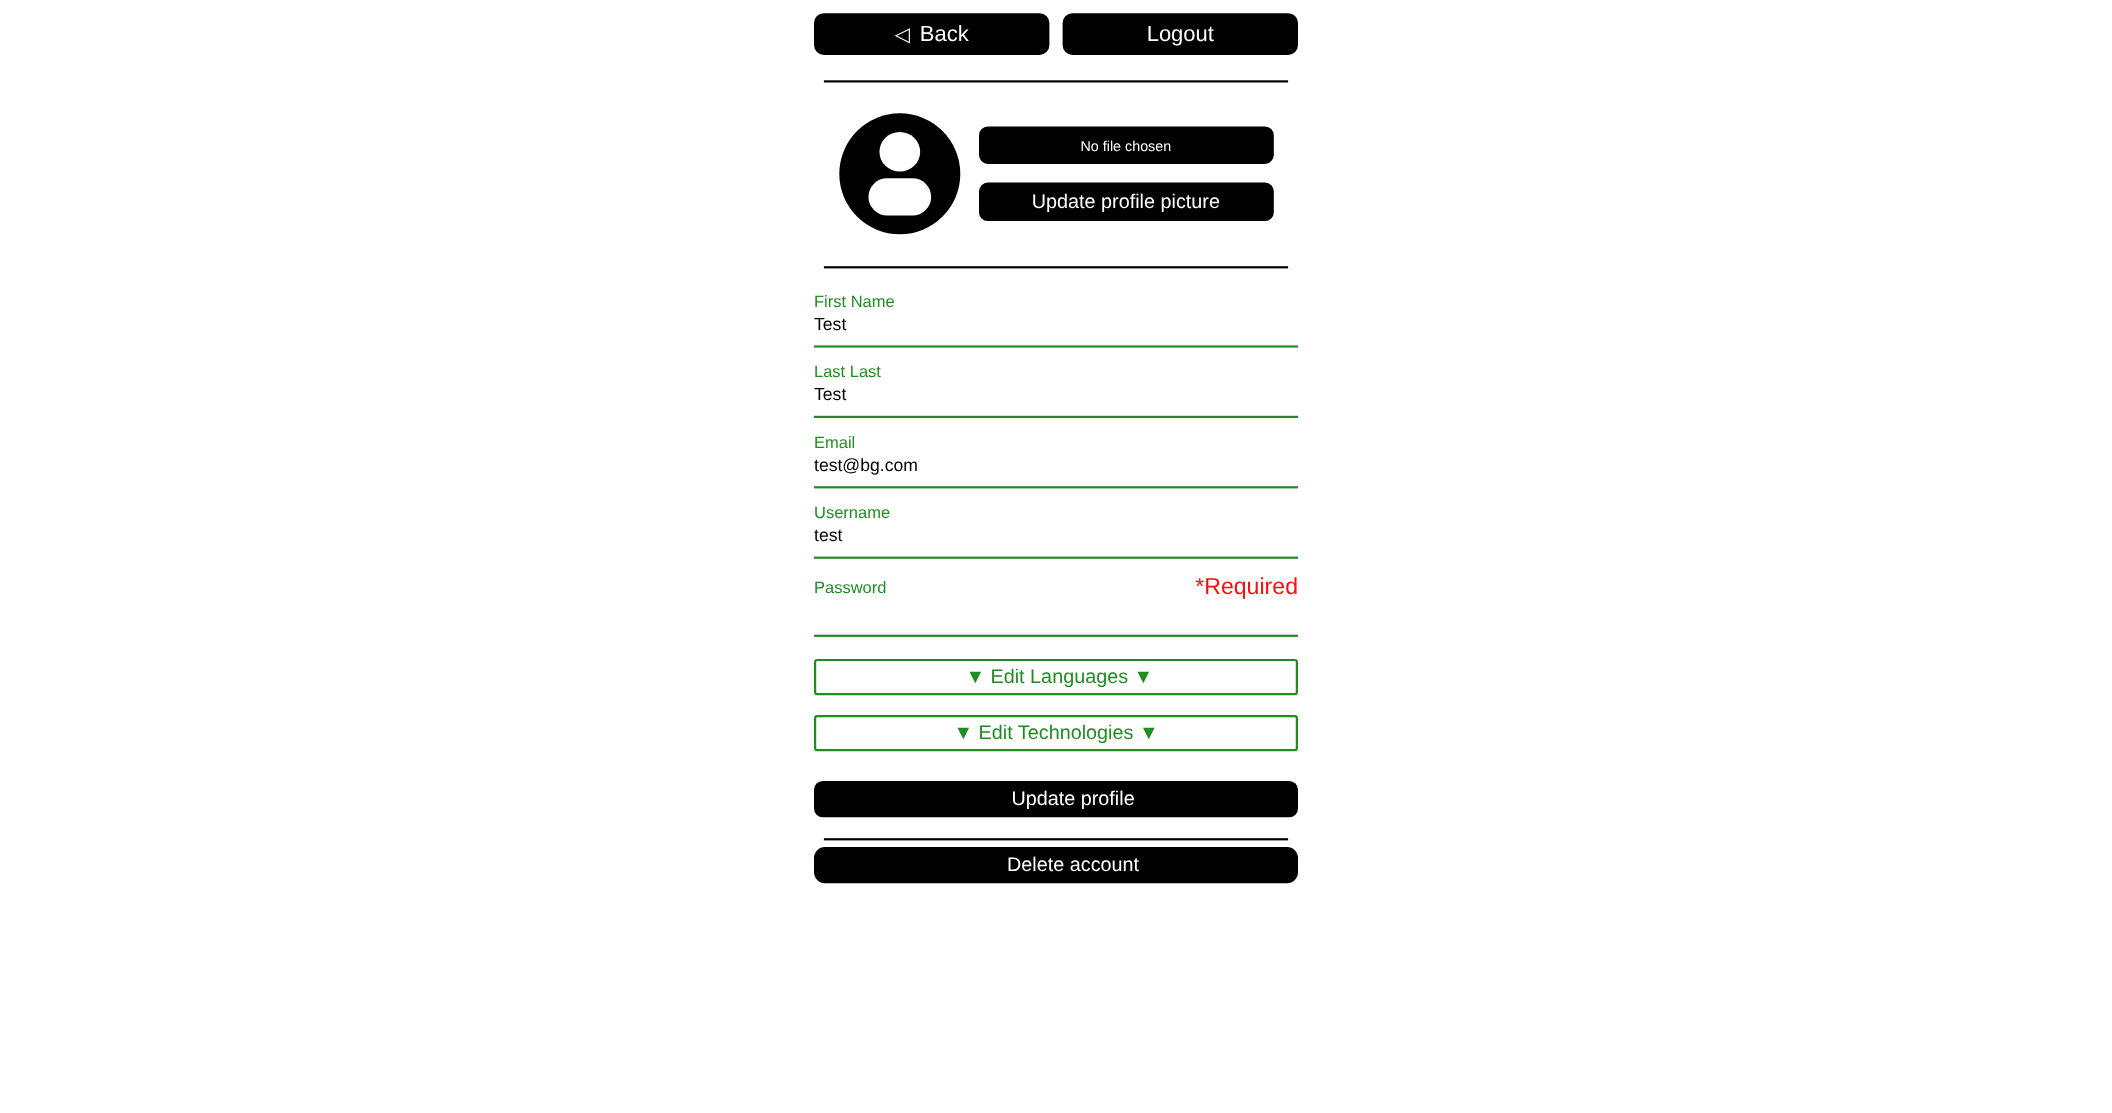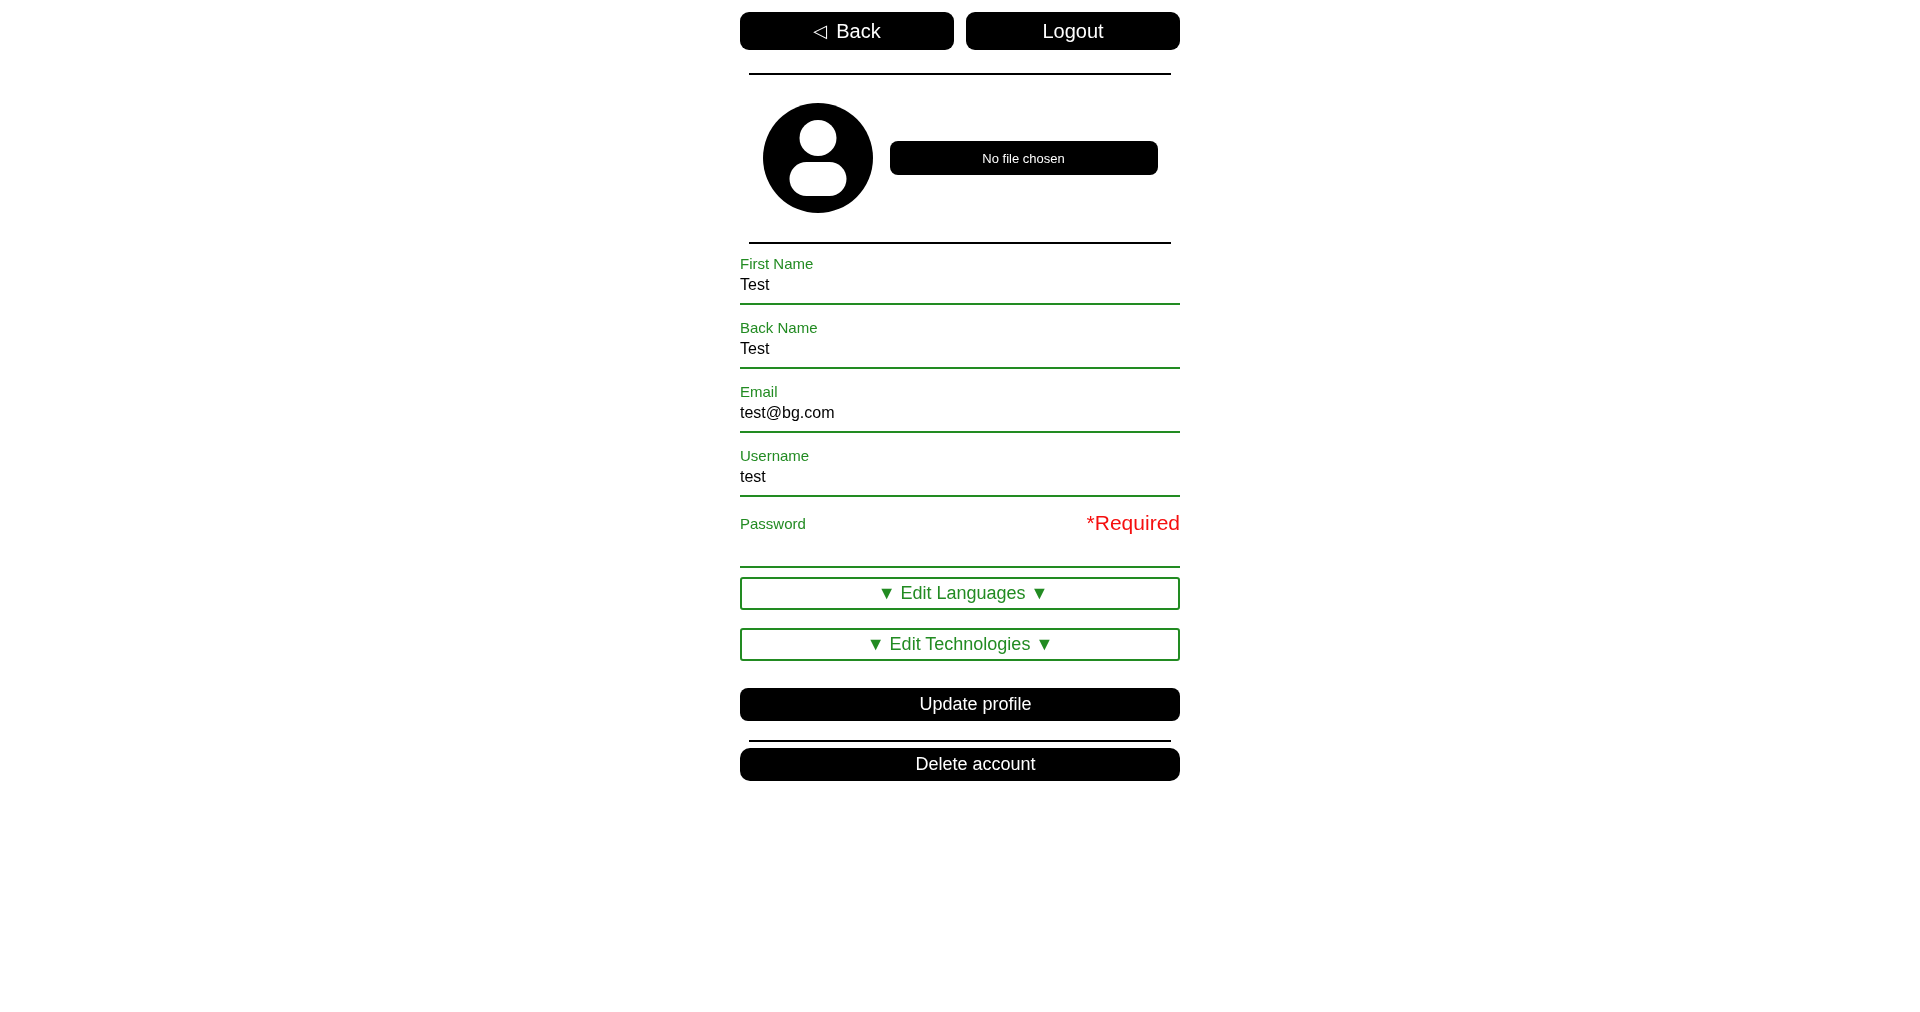--- a/index.html
+++ b/index.html
@@ -94,21 +94,21 @@
     color:#ffffff;
     font-size:13px;
     display:flex;
     align-items:center;
     justify-content:center;
     cursor:pointer;
   }
   .update-pic-btn{ height:35px; font-size:18px; border-radius:8px; }
   
   .field{ margin-top:14px; }
-  .field.first{ margin-top:11px; }
+  .field.first{ margin-top:22px; }
   .label-row{
     display:flex;
     justify-content:space-between;
     align-items:center;
   }
   .field-label{
     font-size:15px;
     color:var(--green);
     display:block;
   }
@@ -137,21 +137,21 @@
     border:2px solid var(--green);
     border-radius:3px;
     color:var(--green);
     font-size:18px;
     font-family:inherit;
     display:flex;
     align-items:center;
     justify-content:center;
     cursor:pointer;
   }
-  .edit-btn.first{ margin-top:9px;padding-left:12px; }
+  .edit-btn.first{ margin-top:20px;padding-left:12px; }
   
   .full-black-btn{
     width:100%;
     height:33px;
     font-size:18px;
     border-radius:8px;
     padding-left:37px;
   }
   .update-profile-btn{ margin-top:27px; }
   .delete-account-btn{ margin-top:6px;border-radius:10px; }
@@ -175,32 +175,35 @@
 
   <div class="avatar-row">
     <div class="avatar">
       <div class="avatar-head"></div>
       <div class="avatar-torso"></div>
     </div>
     <div class="pic-controls">
       <div class="file-pill">
         <span>No file chosen</span>
       </div>
+      <button class="btn-black update-pic-btn">
+        <span>Update profile picture</span>
+      </button>
     </div>
   </div>
 
   <hr class="divider after-avatar">
 
   <div class="field first">
     <label class="field-label">First Name</label>
     <input type="text" value="Test" style="">
   </div>
 
   <div class="field">
-    <label class="field-label">Back Name</label>
+    <label class="field-label">Last Last</label>
     <input type="text" value="Test" style="">
   </div>
 
   <div class="field">
     <label class="field-label">Email</label>
     <input type="text" value="test@bg.com" style="">
   </div>
 
   <div class="field">
     <label class="field-label">Username</label>

